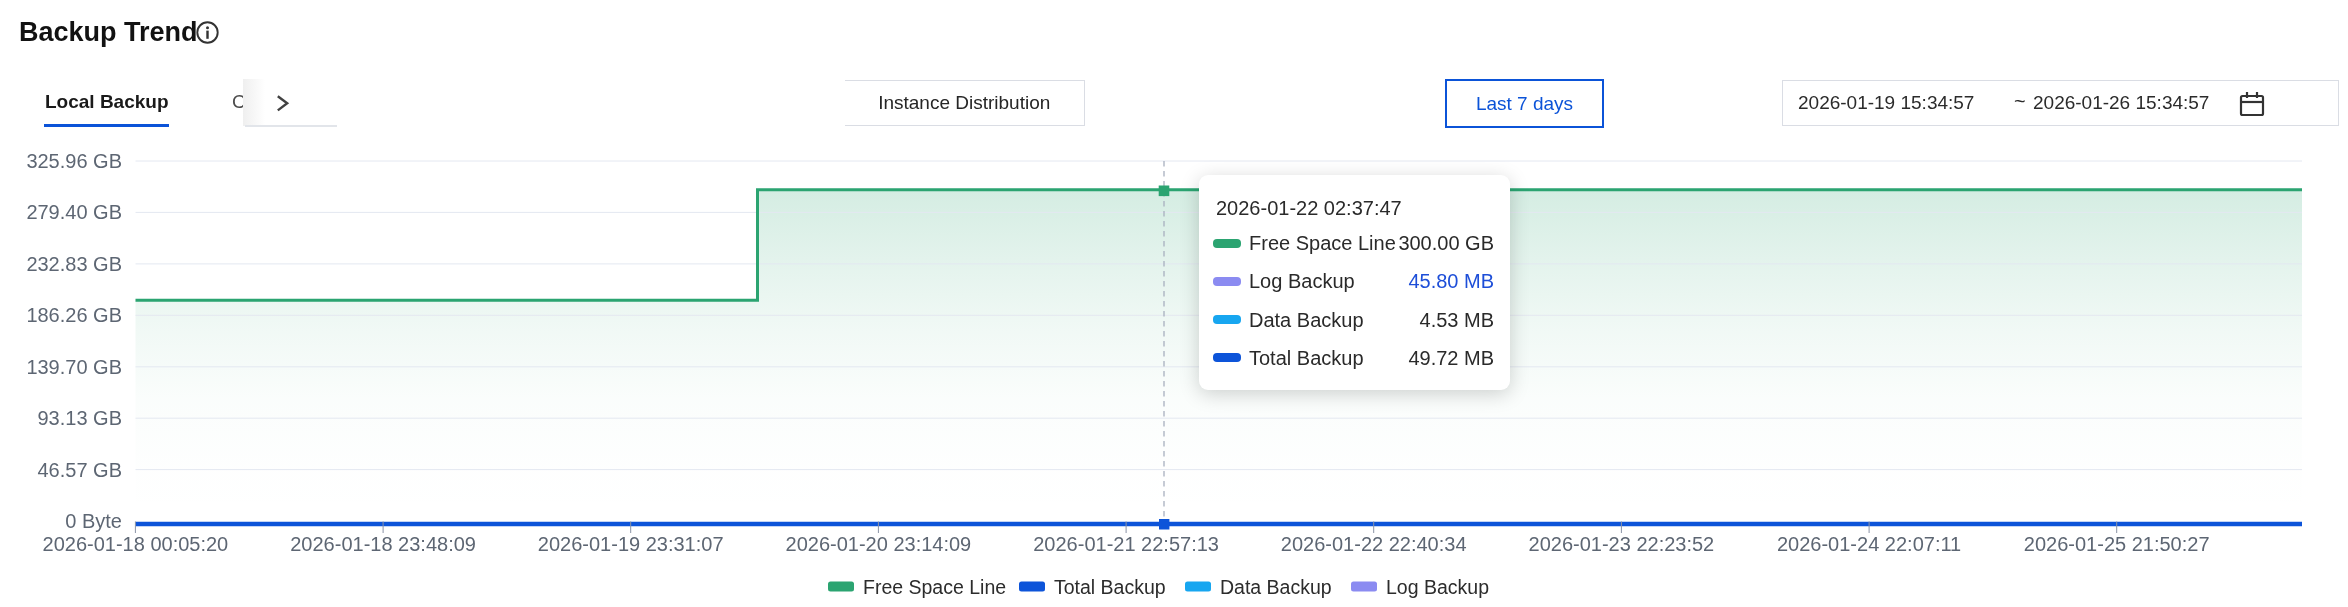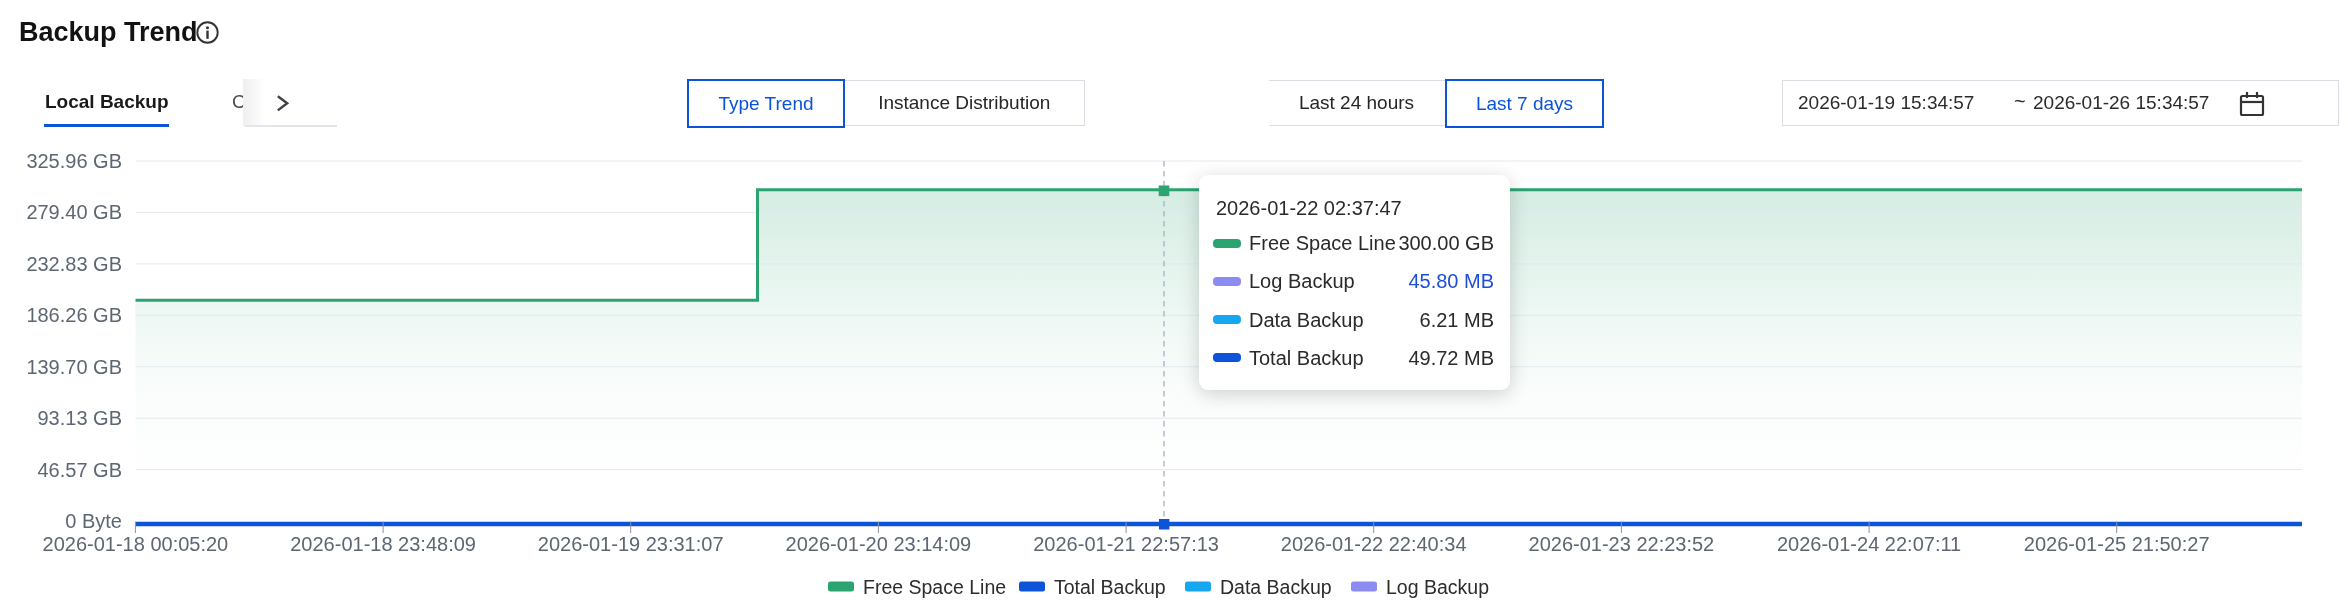--- a/index.html
+++ b/index.html
@@ -21,24 +21,22 @@
 
   <div class="abs" style="left:45px; top:93px; font-size:19px; font-weight:bold; color:#1a1a1a; line-height:17px;">Local Backup</div>
   <div class="abs" style="left:44px; top:124px; width:125px; height:3.4px; background:#0b53d8;"></div>
   <div class="abs" style="left:232px; top:93px; font-size:19px; color:#4c4c4c; line-height:17px;">C</div>
   <div class="abs" style="left:243px; top:79px; width:22px; height:47px; background:linear-gradient(to right,#efefef,#ffffff);"></div>
   <svg class="abs" style="left:276px; top:95px;" width="18" height="18" viewBox="0 0 18 18">
     <polyline points="1.8,1.2 11.2,8.3 1.8,15.4" fill="none" stroke="#414141" stroke-width="2.4"></polyline>
   </svg>
   <div class="abs" style="left:245px; top:125.3px; width:92px; height:1.4px; background:#e2e5ea;"></div>
 
-  <div class="abs" style="left:687px; top:79px; width:158px; height:49px; border:2px solid #0b53d8; background:#fff; display:flex; align-items:center; justify-content:center; font-size:19px; color:#0b53d8;">Type Trend</div>
   <div class="abs" style="left:845px; top:79.5px; width:239.5px; height:46.5px; border:1px solid #dadde4; border-left:none; background:#fff; display:flex; align-items:center; justify-content:center; font-size:19px; color:#262626;">Instance Distribution</div>
 
-  <div class="abs" style="left:1268.5px; top:79.5px; width:177px; height:46.5px; border:1px solid #dadde4; border-left:none; background:#fff; display:flex; align-items:center; justify-content:center; font-size:19px; color:#262626;">Last 24 hours</div>
   <div class="abs" style="left:1445px; top:79px; width:159px; height:49px; border:2px solid #0b53d8; background:#fff; display:flex; align-items:center; justify-content:center; font-size:19px; color:#0b53d8;">Last 7 days</div>
 
   <div class="abs" style="left:1782px; top:79.5px; width:557px; height:46.5px; border:1px solid #dadde4; background:#fff;"></div>
   <div class="abs" style="left:1798px; top:93px; font-size:19px; color:#2b2b2b; line-height:19px;">2026-01-19 15:34:57</div>
   <div class="abs" style="left:2014px; top:92px; font-size:20px; color:#2b2b2b; line-height:19px;">~</div>
   <div class="abs" style="left:2033px; top:93px; font-size:19px; color:#2b2b2b; line-height:19px;">2026-01-26 15:34:57</div>
   <svg class="abs" style="left:2238px; top:90px;" width="28" height="28" viewBox="0 0 28 28">
     <rect x="3" y="6" width="22" height="19" rx="1.5" fill="none" stroke="#333" stroke-width="2.2"></rect>
     <line x1="3" y1="12" x2="25" y2="12" stroke="#333" stroke-width="2.2"></line>
     <line x1="9" y1="2" x2="9" y2="8" stroke="#333" stroke-width="2.2"></line>
@@ -131,19 +129,19 @@
   <div class="abs" style="left:1213px; top:238.5px; width:28px; height:9px; border-radius:4px; background:#2ba471;"></div>
   <div class="abs" style="left:1249px; top:233px; font-size:20px; color:#2a2a2a; line-height:20px;">Free Space Line</div>
   <div class="abs" style="left:1294px; top:233px; width:200px; font-size:20px; color:#2a2a2a; line-height:20px; text-align:right;">300.00 GB</div>
 
   <div class="abs" style="left:1213px; top:276.5px; width:28px; height:9px; border-radius:4px; background:#8b8bf1;"></div>
   <div class="abs" style="left:1249px; top:271px; font-size:20px; color:#2a2a2a; line-height:20px;">Log Backup</div>
   <div class="abs" style="left:1294px; top:271px; width:200px; font-size:20px; color:#1d4ed8; line-height:20px; text-align:right;">45.80 MB</div>
 
   <div class="abs" style="left:1213px; top:315px; width:28px; height:9px; border-radius:4px; background:#17a6f0;"></div>
   <div class="abs" style="left:1249px; top:309.5px; font-size:20px; color:#2a2a2a; line-height:20px;">Data Backup</div>
-  <div class="abs" style="left:1294px; top:309.5px; width:200px; font-size:20px; color:#2a2a2a; line-height:20px; text-align:right;">6.21 MB</div>
+  <div class="abs" style="left:1294px; top:309.5px; width:200px; font-size:20px; color:#2a2a2a; line-height:20px; text-align:right;">4.53 MB</div>
 
   <div class="abs" style="left:1213px; top:353px; width:28px; height:9px; border-radius:4px; background:#0d54d9;"></div>
   <div class="abs" style="left:1249px; top:347.5px; font-size:20px; color:#2a2a2a; line-height:20px;">Total Backup</div>
   <div class="abs" style="left:1294px; top:347.5px; width:200px; font-size:20px; color:#2a2a2a; line-height:20px; text-align:right;">49.72 MB</div>
 
 </div>
 
 </body></html>

